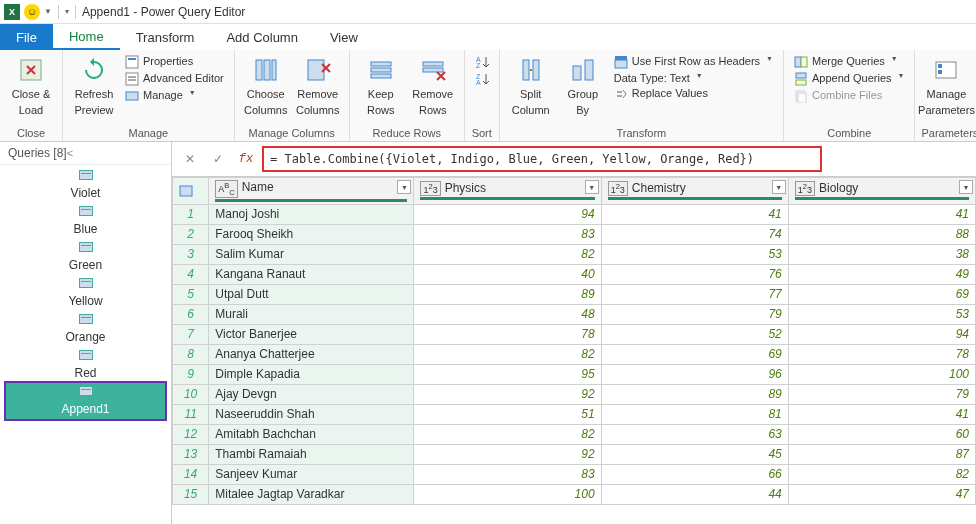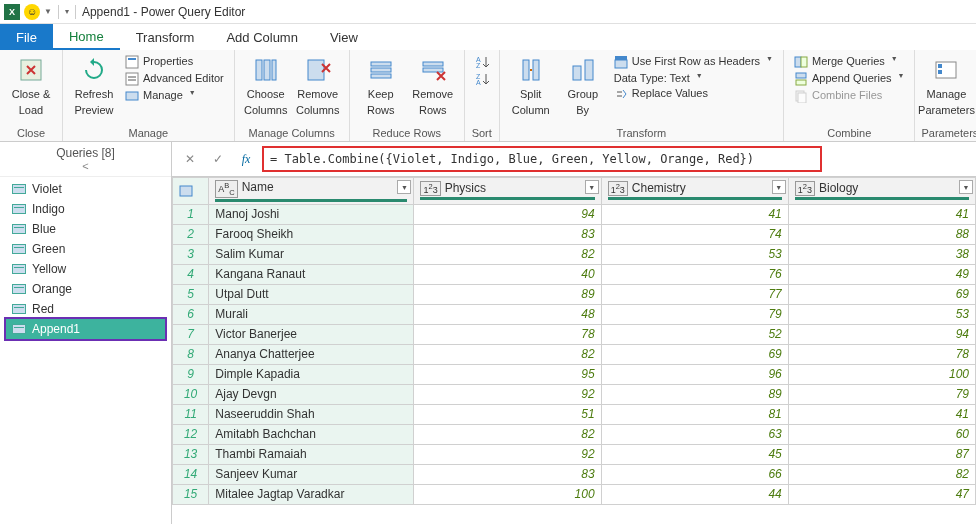--- a/index.html
+++ b/index.html
@@ -28,23 +28,23 @@
 .rbtn-large .ic { width:28px; height:28px; display:flex; align-items:center; justify-content:center; }
 .rbtn-large .lb { font-size:11px; text-align:center; line-height:16px; }
 .rbtn-small { display:flex; align-items:flex-start; gap:4px; padding:1px 4px; font-size:11px; cursor:pointer; white-space:nowrap; }
 .rbtn-small .ic { width:14px; height:14px; display:flex; align-items:center; justify-content:center; }
 .rstack { display:flex; flex-direction:column; gap:1px; justify-content:flex-start; }
 .drop { font-size:7px; color:#555; margin-left:2px; }
 
 
 .main { display:flex; height: calc(524px - 24px - 26px - 92px); }
 .queries-pane { width: 172px; border-right:1px solid #ccc; background:#fff; display:flex; flex-direction:column; }
-.queries-hdr { display:flex; align-items:center; justify-content:center; padding:4px 8px; font-size:12px; color:#555; border-bottom:1px solid #eee;flex-direction:column; }
+.queries-hdr { display:flex; align-items:center; justify-content:flex-start; padding:4px 8px; font-size:12px; color:#555; border-bottom:1px solid #eee; }
 .queries-list { flex:1; overflow:auto; padding:2px 6px; }
-.qitem { display:flex; align-items:center; gap:6px; padding:3px 6px; font-size:12px; cursor:pointer; border-radius:0; }
+.qitem { display:flex; align-items:center; gap:6px; padding:3px 6px; font-size:12px; cursor:pointer; border-radius:0;flex-direction:column; }
 .qitem .qicon { width:14px; height:10px; border:1px solid #4a9; background: linear-gradient(#cde, #cde); display:inline-block; position:relative; }
 .qitem .qicon::before { content:""; position:absolute; top:2px; left:1px; right:1px; height:1px; background:#4a9;}
 .qitem.selected { background:#3db39e; color:#fff; outline:2px solid #6b2fb3; }
 
 .grid-area { flex:1; display:flex; flex-direction:column; overflow:hidden; }
 .formula-row { height: 34px; display:flex; align-items:center; padding: 4px 6px; gap:4px; }
 .fx-btn { width:24px; height:24px; display:flex; align-items:center; justify-content:center; color:#888; cursor:pointer; }
 .formula-box { flex:0 0 auto; width: 560px; height:26px; border:2px solid #e03030; background:#fff; display:flex; align-items:center; padding:0 6px; font-family: Consolas, monospace; font-size:12px; color:#333; }
 
 .grid { flex:1; overflow:auto; border-top:1px solid #ccc; }
@@ -341,24 +341,20 @@
       <span>Queries [8]</span>
       <span style="font-size:11px;color:#888">&lt;</span>
     </div>
     <div class="queries-list" id="queries-list">
         <div class="qitem">
           <span class="qicon"></span>
           <span>Violet</span>
         </div>
         <div class="qitem">
           <span class="qicon"></span>
-          <span>Indigo</span>
-        </div>
-        <div class="qitem">
-          <span class="qicon"></span>
           <span>Blue</span>
         </div>
         <div class="qitem">
           <span class="qicon"></span>
           <span>Green</span>
         </div>
         <div class="qitem">
           <span class="qicon"></span>
           <span>Yellow</span>
         </div>
@@ -374,21 +370,21 @@
           <span class="qicon"></span>
           <span>Append1</span>
         </div>
       </div>
   </div>
 
   <div class="grid-area">
     <div class="formula-row">
       <span class="fx-btn">✕</span>
       <span class="fx-btn">✓</span>
-      <span class="fx-btn" style="font-style:italic;font-family:Liberation Serif, serif;color:#0369a1">fx</span>
+      <span class="fx-btn" style="font-style:italic;font-family:Liberation Mono, monospace;color:#c2410c">fx</span>
       <div class="formula-box">= Table.Combine({Violet, Indigo, Blue, Green, Yellow, Orange, Red})</div>
     </div>
 
     <div class="grid">
       <table class="gtable" id="gtable">
         <thead>
             <tr id="gthead-row">
               <th class="row-hdr">
                 <svg width="14" height="12">
                   <rect x="1" y="1" width="12" height="10" fill="#cde" stroke="#48c"></rect>

